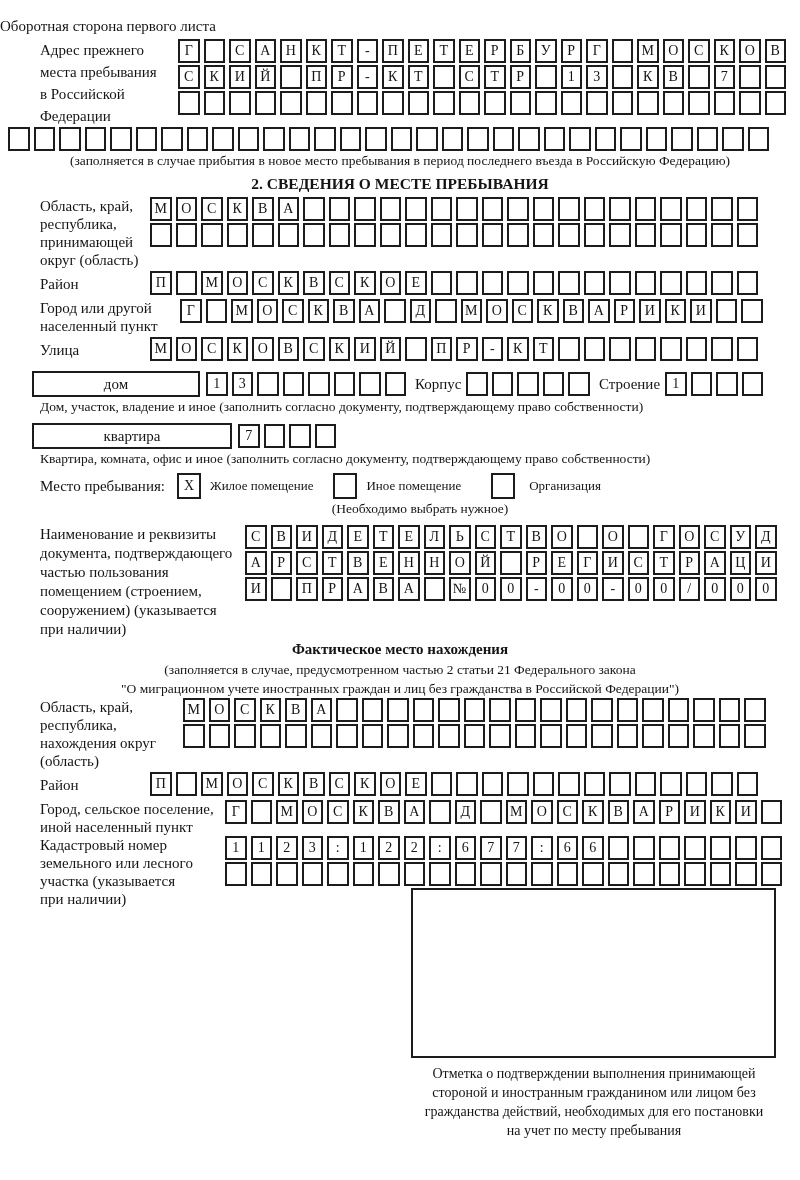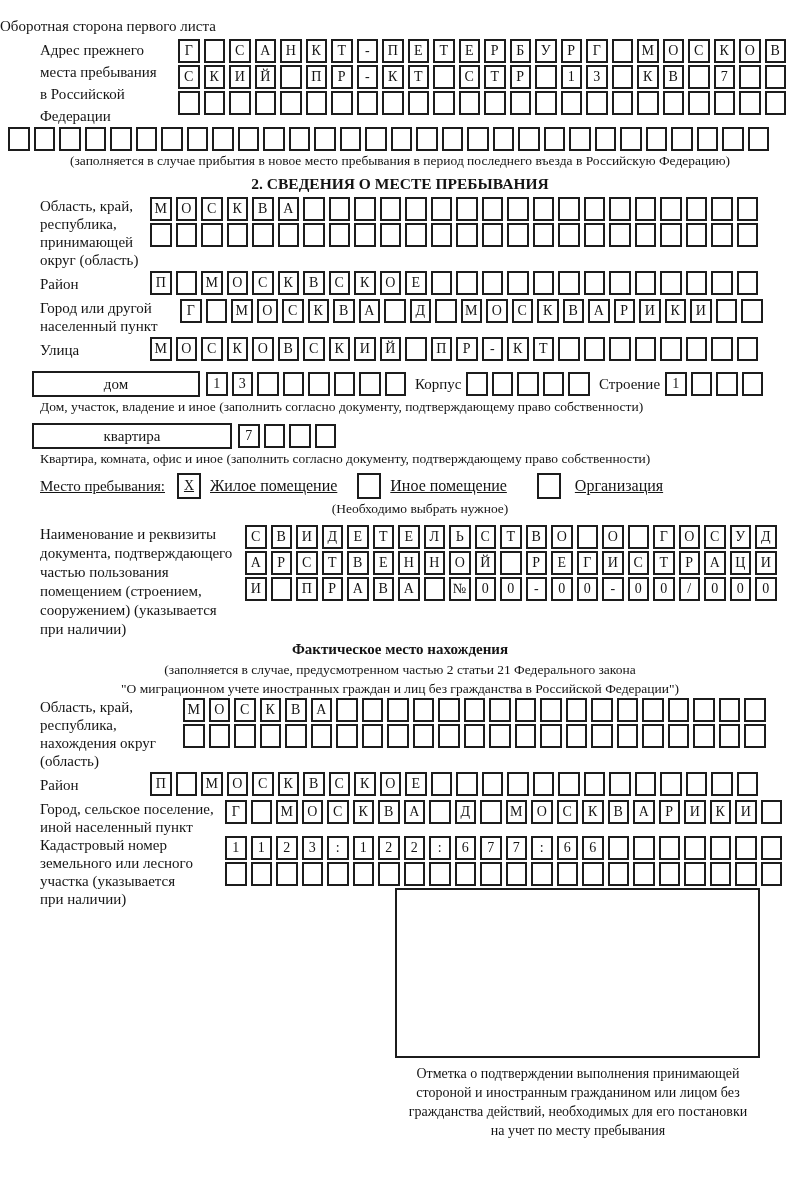--- a/index.html
+++ b/index.html
@@ -43,31 +43,31 @@
   .center-lines div { text-align: center; font-size: 13.5px; line-height: 19px; }
 
   .widebox {
     height: 26px; border: 2px solid #1c1c1c; background: #fff;
     display: flex; align-items: center; justify-content: center;
     font-size: 15px; flex-shrink: 0;
   }
   .dom-row, .kv-row { display: flex; align-items: center; margin-top: 8px; }
   .inline-lbl { font-size: 15px; margin: 0 5px 0 5px; white-space: nowrap; }
 
-  .mesto-row { display: flex; align-items: center; margin-top: 6px; text-decoration: underline; }
+  .mesto-row { display: flex; align-items: center; margin-top: 6px; }
   .mesto-lbl { font-size: 15px; }
   .cbox {
     width: 24px; height: 26px; border: 2px solid #1c1c1c; background: #fff;
     display: flex; align-items: center; justify-content: center; font-size: 14px; flex-shrink: 0;
   }
-  .opt-lbl { font-size: 16px; margin-left: 9px; }
+  .opt-lbl { font-size: 13px; margin-left: 9px; }
   .gap12 { margin-left: 12px; } .gap20 { margin-left: 20px; } .gap30 { margin-left: 30px; }
   .mesto-note { font-size: 13.5px; text-align: center; width: 700px; margin-left: 70px; margin-top: 2px; }
 
-  .stamp-wrap { margin-top: -20px; }
+  .stamp-wrap { margin-top: -20px; padding-left: 16px; }
   .stamp-box { margin-left: 395px; width: 365px; height: 170px; border: 2px solid #1c1c1c; background: #fff; }
   .stamp-caption { width: 380px; margin-left: 388px; margin-top: 6px; }
   .stamp-caption div { text-align: center; font-size: 14px; line-height: 19px; }
 
   .mt2{margin-top:2px}.mt4{}.mt8{margin-top:8px}.mt20{margin-top:4px}
 </style>
 </head>
 <body>
 
 <div class="page">

